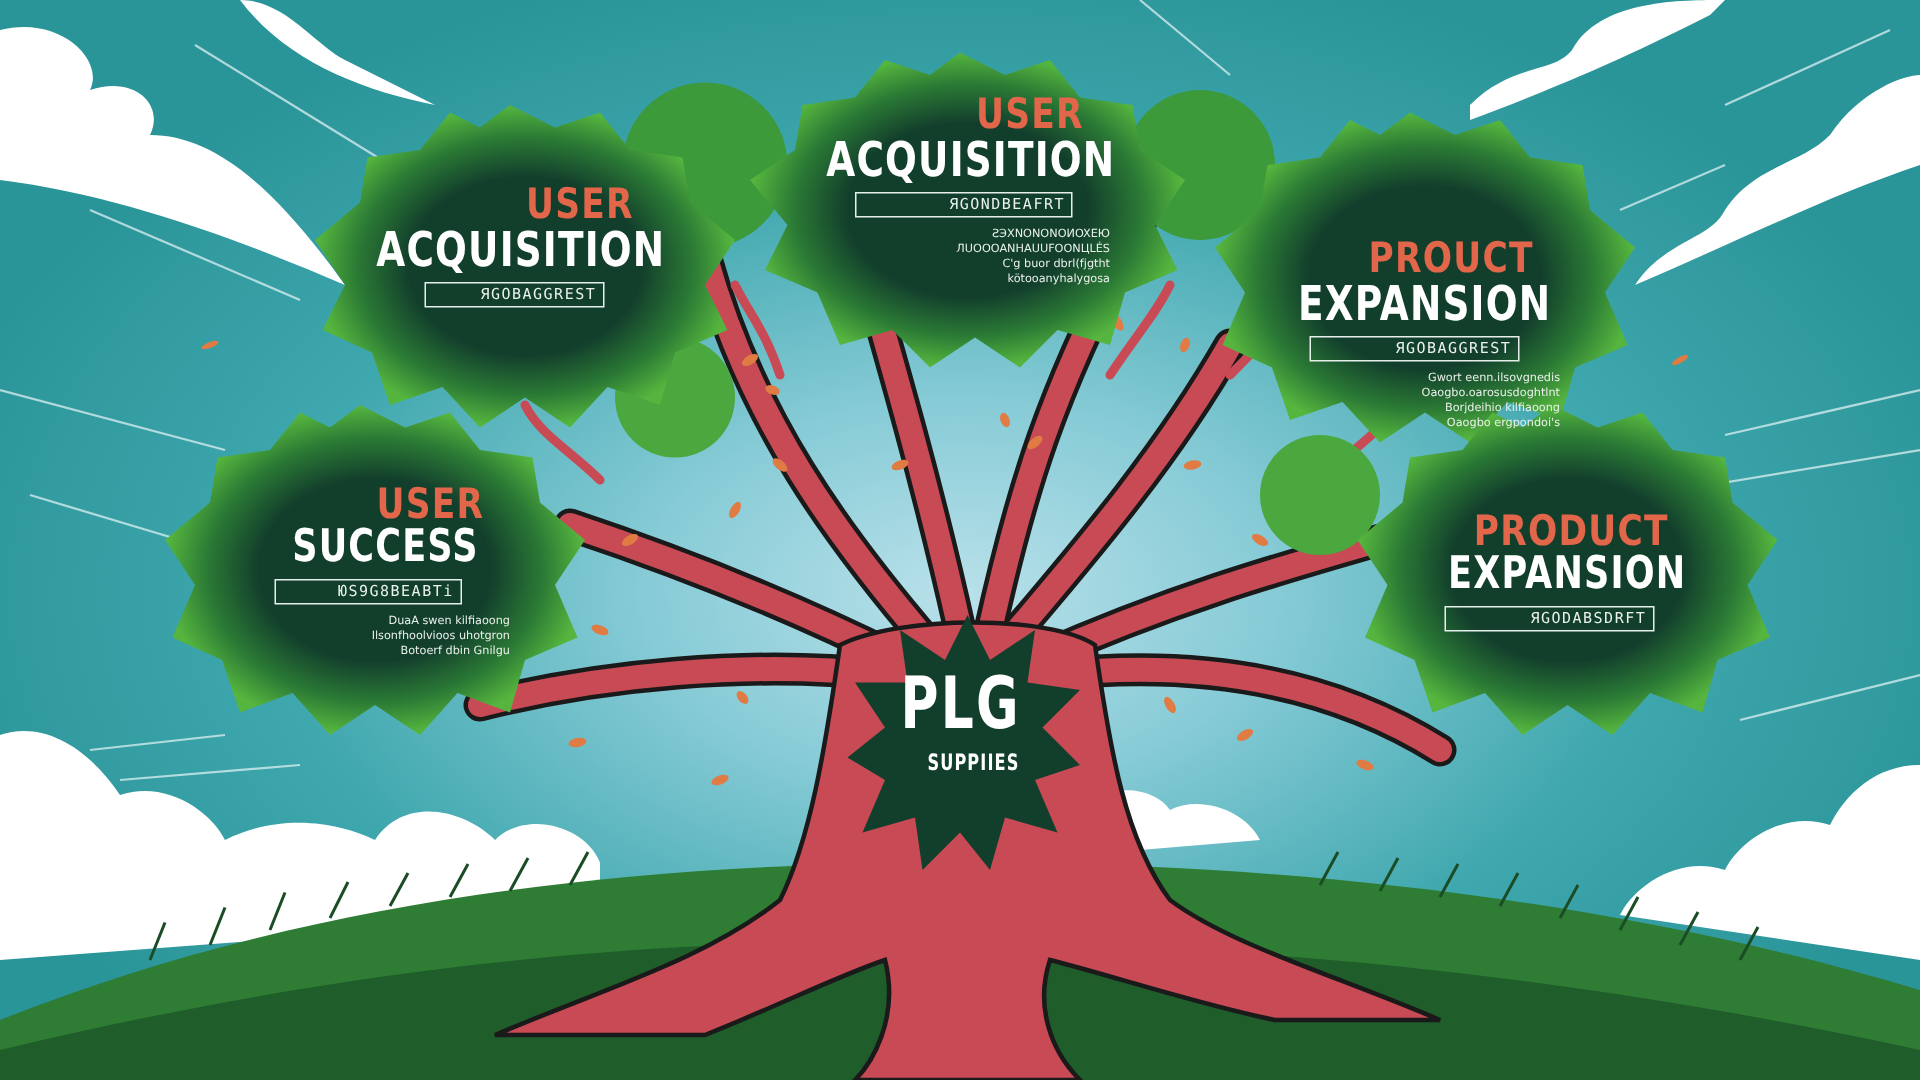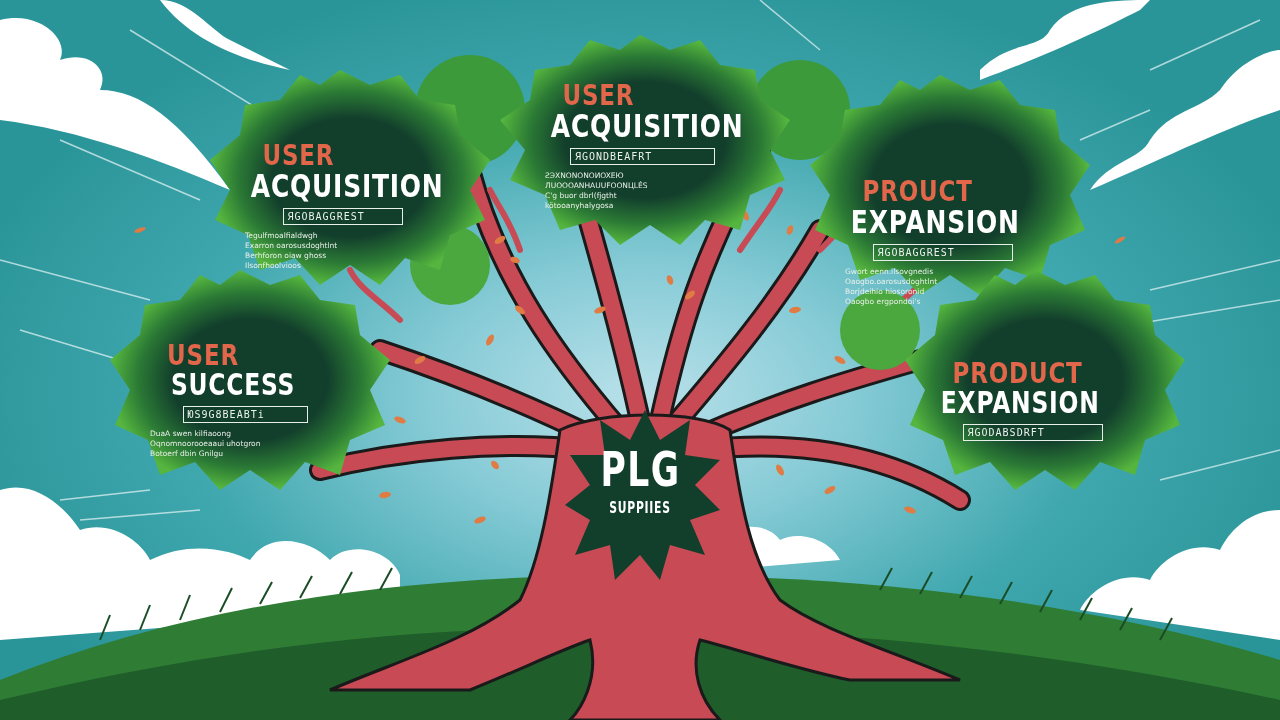--- a/index.html
+++ b/index.html
@@ -9,42 +9,42 @@
     background: #2a9a9e;
   }
   .scene { position: absolute; inset: 0; overflow: hidden; }
   .sky {
     position: absolute; inset: 0;
     background: radial-gradient(ellipse 55% 60% at 50% 55%, #b9e1ea 0%, #86cbd6 30%, #3fa7ae 65%, #2a9599 100%);
   }
   svg.layer { position: absolute; inset: 0; width: 1280px; height: 720px; }
 
   .canopy {
-    position: absolute; text-align: left; color: #fff; margin-top: 20px;
+    position: absolute; text-align: right; color: #fff;
   }
   .canopy .title-top {
     font-family: "DejaVu Sans", sans-serif; font-weight: bold;
     color: #e2664a; letter-spacing: 1px; line-height: 1; transform: scaleX(0.82);
   }
   .canopy .title-main {
     font-family: "DejaVu Sans", sans-serif; font-weight: bold;
     color: #ffffff; letter-spacing: 1px; line-height: 1; transform: scaleX(0.78); white-space: nowrap;
   }
   .canopy .label-box {
     margin: 6px auto 6px auto; border: 1.5px solid #e6efe9; color: #eaf2ec;
     font-family: "DejaVu Sans Mono", monospace; font-weight: normal; font-size: 10px;
     letter-spacing: 1px; padding: 2px 4px; white-space: nowrap;
   }
   .canopy .desc {
     font-family: "DejaVu Sans", sans-serif; font-size: 7.5px; line-height: 10px; color: #e9f0ea;
     white-space: nowrap;
   }
 
   .plg {
-    position: absolute; left: 585px; top: 445px; width: 110px; text-align: center; color: #fff;
+    position: absolute; left: 585px; top: 445px; width: 110px; text-align: right; color: #fff;
   }
   .plg .big {
     font-family: "DejaVu Sans", sans-serif; font-weight: bold; font-size: 48px; line-height: 1;
     transform: scaleX(0.72); letter-spacing: 2px;
   }
   .plg .small {
     font-family: "DejaVu Sans", sans-serif; font-weight: bold; font-size: 15px; line-height: 1;
     transform: scaleX(0.72); margin-top: 8px; letter-spacing: 1px;
   }
 </style>
@@ -194,47 +194,41 @@
       <div>ЛUOOOANHAUUFOONЦLÉS</div>
       <div>C'g buor dbrl(fjgtht</div>
       <div>kötooanyhalygosa</div>
     </div>
   </div>
 
   <div class="canopy" style="left:245px; top:122px; width:195px;">
     <div class="title-top" style="font-size:28px;">USER</div>
     <div class="title-main" style="font-size:32px; margin-left:-20px; margin-right:-20px;">ACQUISITION</div>
     <div class="label-box" style="width:110px;">ЯGOBAGGREST</div>
-    <div class="desc">
-      <div>Tegulfmoalfialdwgh</div>
-      <div>Exarron oarosusdoghtlnt</div>
-      <div> Berhforon oiaw ghoss</div>
-      <div>Ilsonfhoolvioos</div>
-    </div>
   </div>
 
   <div class="canopy" style="left:845px; top:158px; width:195px;">
     <div class="title-top" style="font-size:28px;">PROUCT</div>
     <div class="title-main" style="font-size:32px; margin-left:-20px; margin-right:-20px;">EXPANSION</div>
     <div class="label-box" style="width:130px;">ЯGOBAGGREST</div>
     <div class="desc">
       <div>Gwort eenn.ilsovgnedis</div>
       <div>Oaogbo.oarosusdoghtlnt</div>
-      <div>Borjdeihio hiosoronid</div>
+      <div>Borjdeihio kilfiaoong</div>
       <div>Oaogbo ergpondoi's</div>
     </div>
   </div>
 
   <div class="canopy" style="left:150px; top:322px; width:190px;">
     <div class="title-top" style="font-size:28px;">USER</div>
     <div class="title-main" style="font-size:30px;">SUCCESS</div>
     <div class="label-box" style="width:115px;">ЮS9G8BEABTi</div>
     <div class="desc">
       <div>DuaA swen kilfiaoong</div>
-      <div>Oqnomnoorooeaaui uhotgron</div>
+      <div>Ilsonfhoolvioos uhotgron</div>
       <div>Botoerf dbin Gnilgu</div>
     </div>
   </div>
 
   <div class="canopy" style="left:935px; top:340px; width:195px;">
     <div class="title-top" style="font-size:28px;">PRODUCT</div>
     <div class="title-main" style="font-size:30px; margin-left:-20px; margin-right:-20px;">EXPANSION</div>
     <div class="label-box" style="width:130px;">ЯGODABSDRFT</div>
   </div>
 

